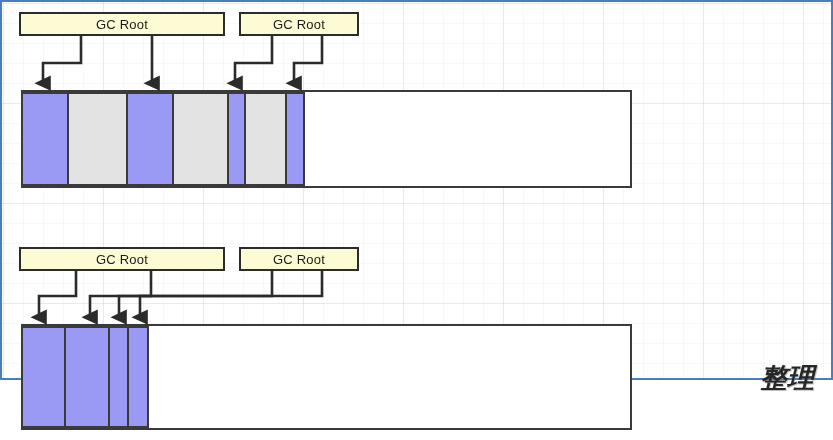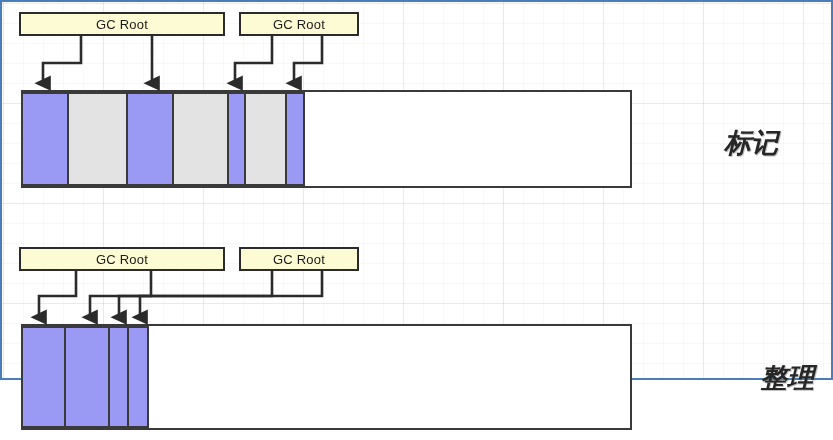--- a/index.html
+++ b/index.html
@@ -111,16 +111,15 @@
       <path d="M270,34 L270,61 L233,61 L233,81"></path>
       <path d="M320,34 L320,61 L292,61 L292,81"></path>
 
       <path d="M74,269 L74,294 L37,294 L37,315"></path>
       <path d="M149,269 L149,294 L88,294 L88,315"></path>
       <path d="M270,269 L270,294 L117,294 L117,315"></path>
       <path d="M320,269 L320,294 L138,294 L138,315"></path>
     </g>
   </svg>
 
-  <div class="phase-label" style="left:722px;top:123px;">标记</div>
   <div class="phase-label" style="left:758px;top:358px;">整理</div>
 
 </div>
 
 </body></html>

